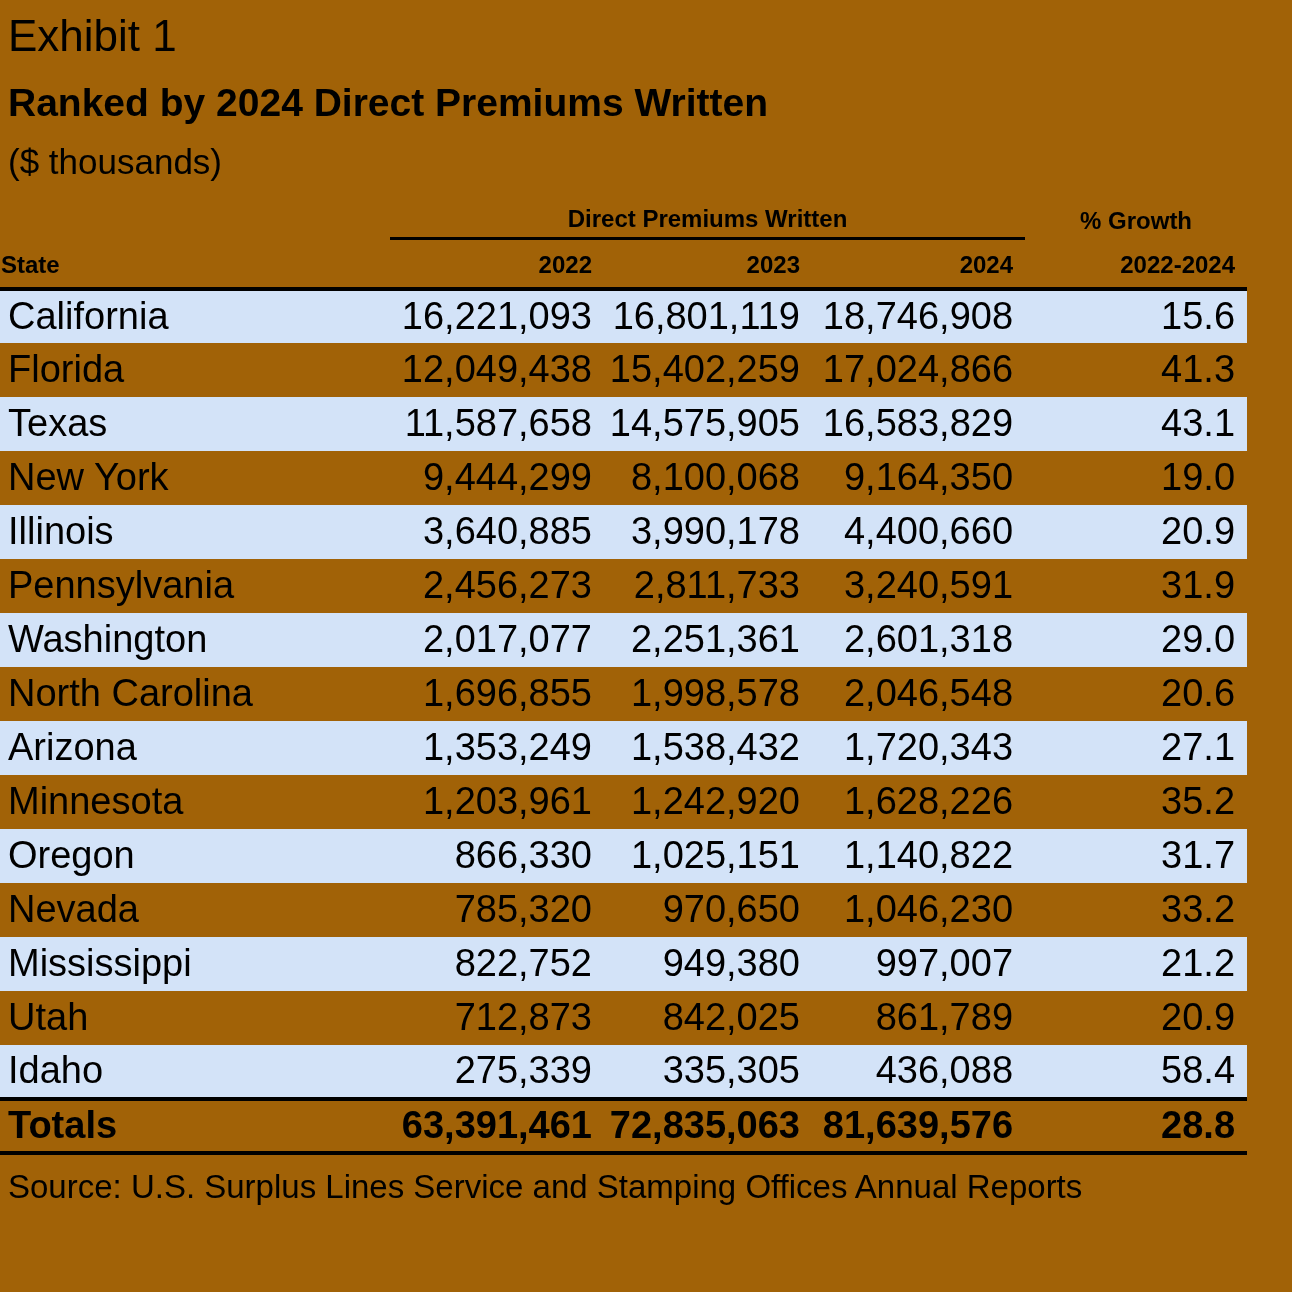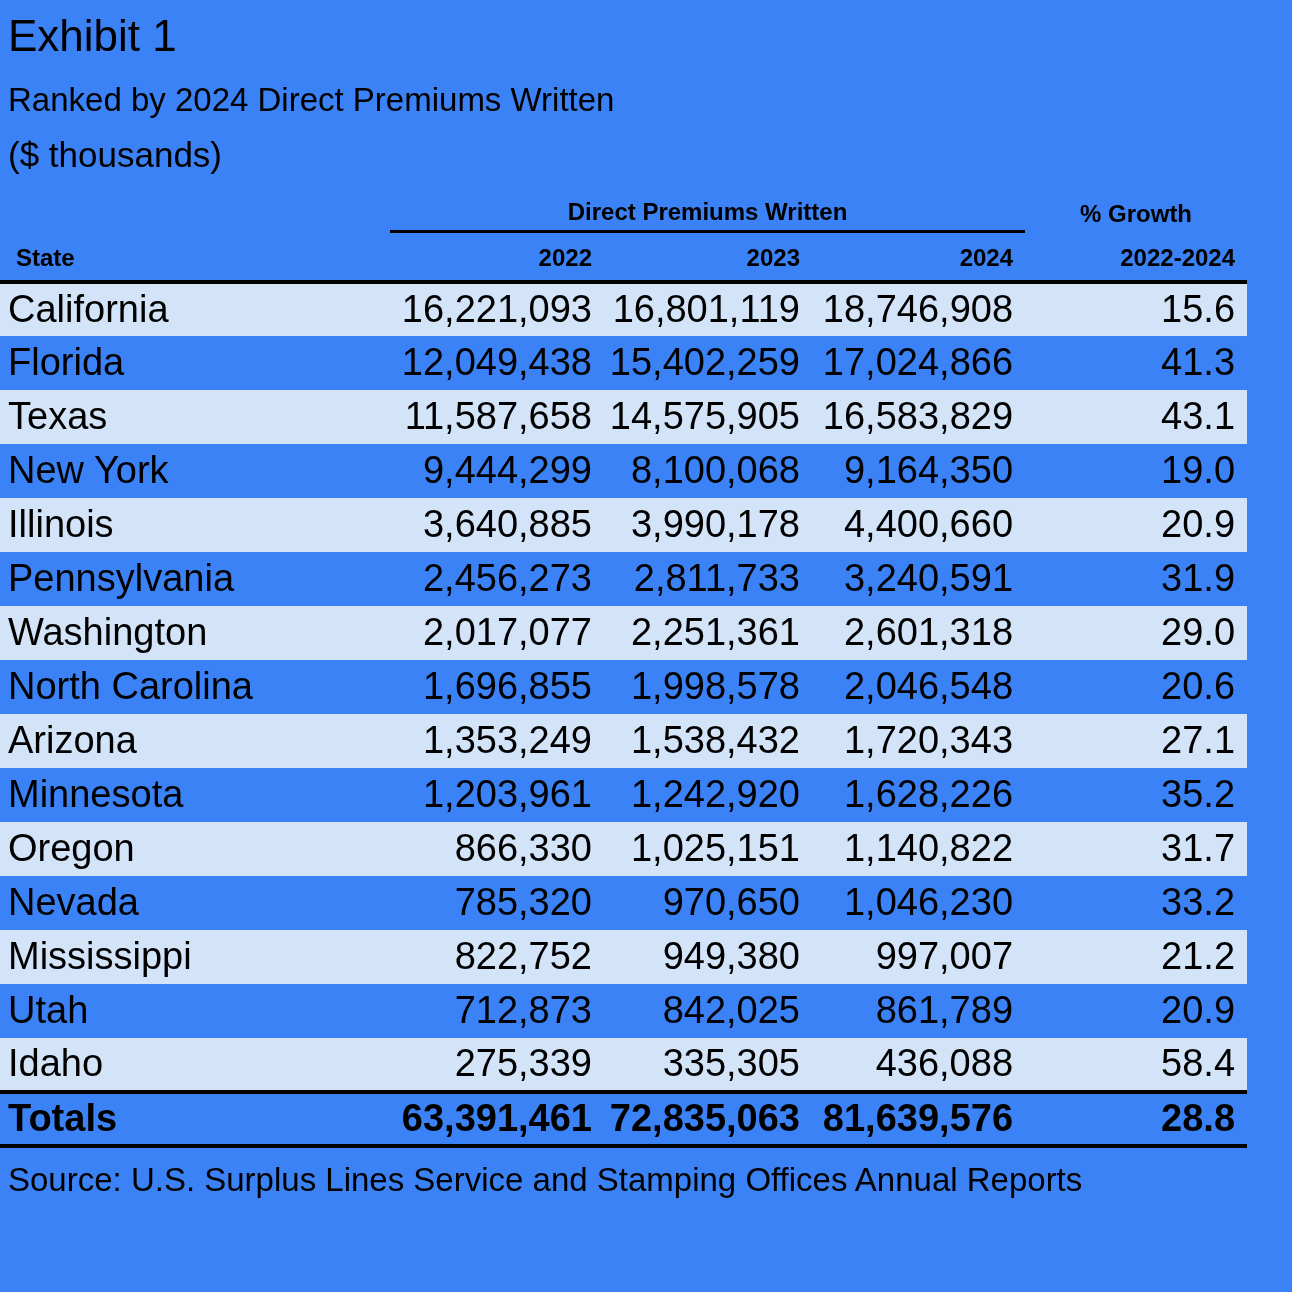--- a/index.html
+++ b/index.html
@@ -5,43 +5,44 @@
   html, body {
     margin: 0;
     padding: 0;
     background: #ffffff;
   }
   .page {
     position: relative;
     width: 1292px;
     height: 1292px;
     overflow: hidden;
-    background: #3b82f6;
+    background: #a16207;
     color: #000000;
     font-family: "Liberation Sans", sans-serif;
   }
   .exhibit {
     font-size: 44px;
     line-height: 1.18;
     padding-top: 10px;
     margin: 0 0 0 8px;
     white-space: nowrap;
   }
   .title {
     font-size: 42px;
     font-weight: bold;
     line-height: 1.18;
     margin: 12px 0 0 8px;
     white-space: nowrap;
   }
   .subtitle {
-    font-size: 33px;
+    font-size: 39px;
     line-height: 1.2;
     margin: 18px 0 0 8px;
     white-space: nowrap;
+    font-weight: bold;
   }
   .units {
     font-size: 35px;
     line-height: 1.2;
     margin: 14px 0 0 8px;
     white-space: nowrap;
   }
   table.premiums {
     border-collapse: collapse;
     table-layout: fixed;
@@ -66,21 +67,21 @@
     text-align: center;
     border-bottom: 3px solid #000000;
     padding-bottom: 4px;
   }
   tr.group-row .growth-head {
     text-align: center;
     padding-bottom: 4px;
   }
   tr.cols-row { height: 50px; }
   tr.cols-row th { border-bottom: 4px solid #000000; padding-bottom: 8px; }
-  tr.cols-row .th-state { text-align: left; padding-left: 16px; }
+  tr.cols-row .th-state { text-align: left; padding-left: 1px; }
   tr.cols-row .th-num   { text-align: right; padding-right: 12px; }
 
   tbody tr { height: 54px; }
   tbody tr:nth-child(odd) { background: var(--row-alt, #d3e3f8); }
   td { padding: 0; vertical-align: middle; }
   .td-state { text-align: left; padding-left: 8px; }
   .td-num   { text-align: right; padding-right: 12px; font-variant-numeric: tabular-nums; }
 
   tfoot tr { height: 54px; }
   tfoot td {

